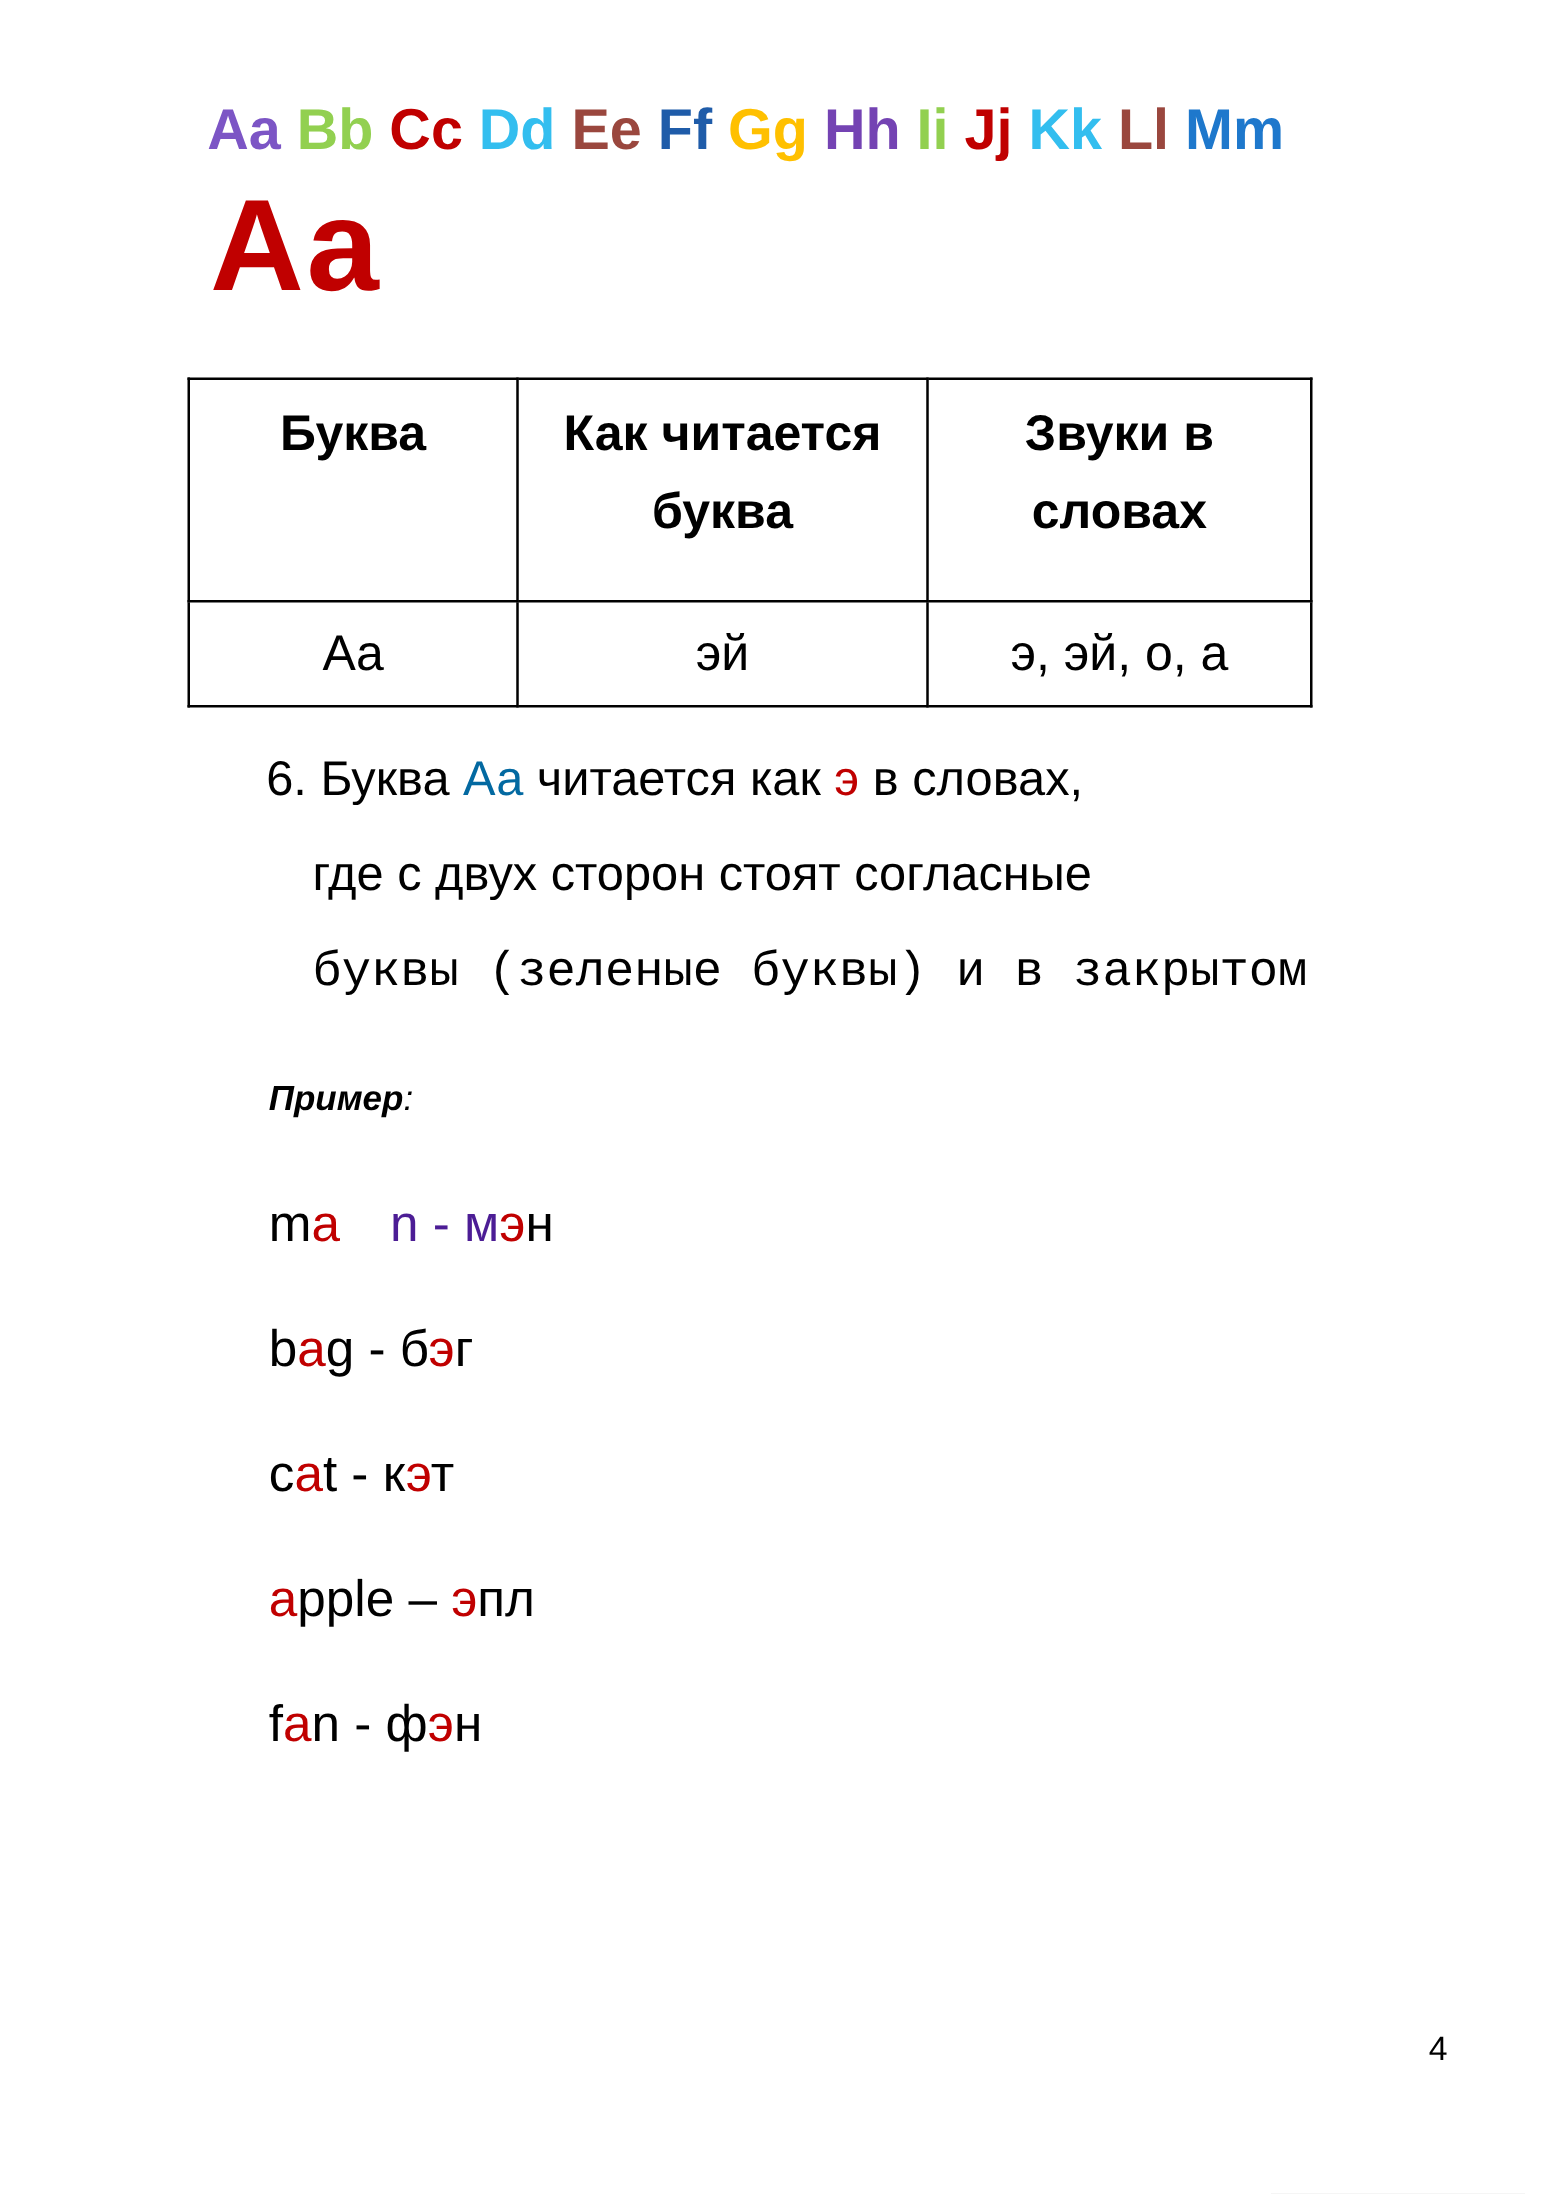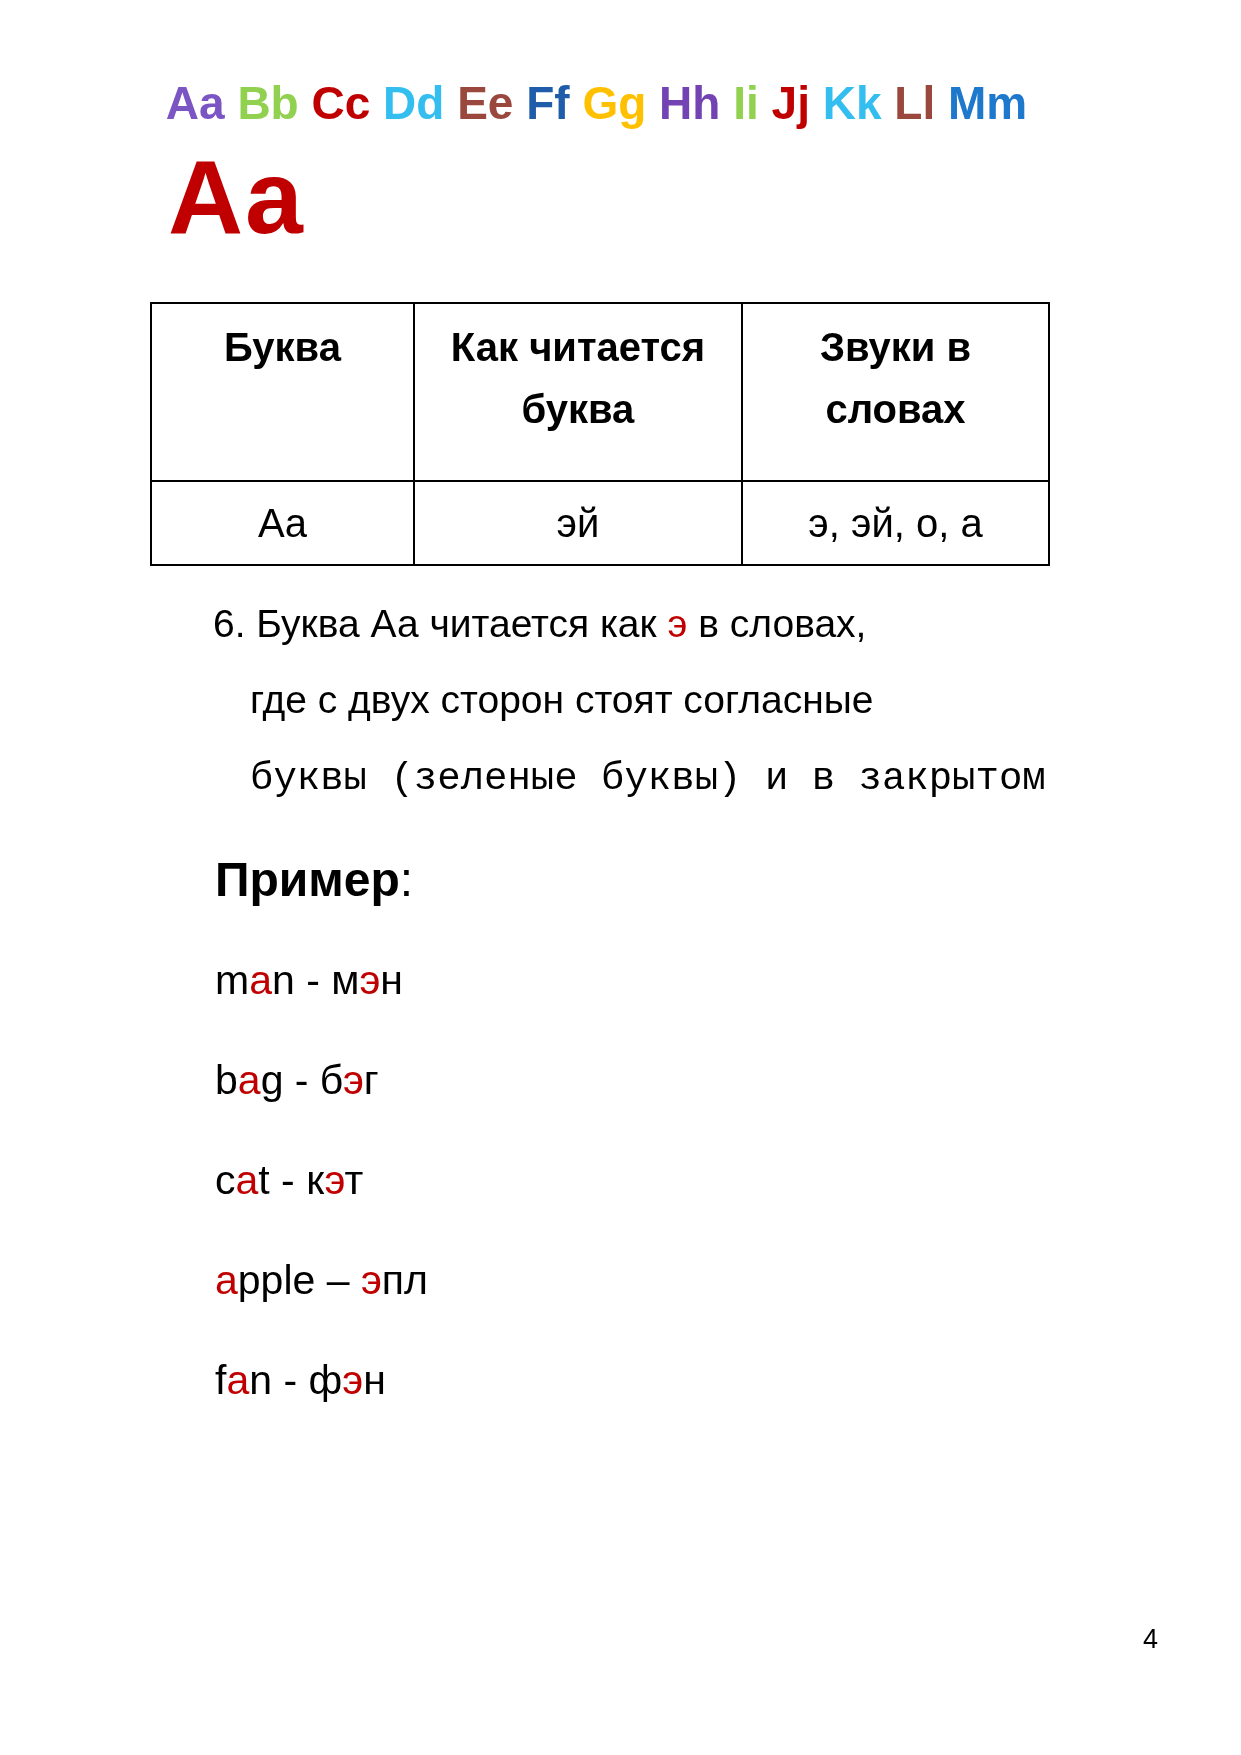--- a/index.html
+++ b/index.html
@@ -56,23 +56,24 @@
   }
   .rule{
     margin-top:20px;
     font-size:39px;
     line-height:76px;
   }
   .rule-line{padding-left:250px;white-space:pre-wrap;}
   .rule-line.first{padding-left:213px;}
   .example-label{
     margin:40px 0 0 215px;
-    font-size:48px;
+    font-size:28px;
     line-height:46px;
     white-space:pre-wrap;
+    font-style:italic;
   }
   .example{
     margin:54px 0 0 215px;
     font-size:41px;
     line-height:46px;
     white-space:pre-wrap;
   }
   .page-number{
     position:absolute;
     top:1624px;
@@ -105,28 +106,28 @@
       </tr>
       <tr>
         <td class="cell">Aa</td>
         <td class="cell">эй</td>
         <td class="cell">э, эй, о, а</td>
       </tr>
     </tbody>
   </table>
 
   <div class="rule">
-    <div class="rule-line first"><span style="color: rgb(0, 0, 0);">6. Буква </span><span style="color: #000000;">Аа</span><span style="color: rgb(0, 0, 0);"> читается как </span><span style="color: rgb(192, 0, 0);">э</span><span style="color: rgb(0, 0, 0);"> в словах,</span></div>
+    <div class="rule-line first"><span style="color: rgb(0, 0, 0);">6. Буква </span><span style="color: #0369a1;">Аа</span><span style="color: rgb(0, 0, 0);"> читается как </span><span style="color: rgb(192, 0, 0);">э</span><span style="color: rgb(0, 0, 0);"> в словах,</span></div>
     <div class="rule-line"><span style="color: rgb(0, 0, 0);">где с двух сторон стоят согласные</span></div>
     <div class="rule-line"><span style="color: rgb(0, 0, 0); font-family: Liberation Mono, monospace;">буквы (зеленые буквы) и в закрытом</span></div>
   </div>
 
   <div class="example-label"><span style="color: rgb(0, 0, 0); font-weight: 700;">Пример</span><span style="color: rgb(0, 0, 0);">:</span></div>
 
-  <div class="example"><span style="color: rgb(0, 0, 0);">m</span><span style="color: rgb(192, 0, 0);">a</span><span style="color: #000000;">n - м</span><span style="color: rgb(192, 0, 0);">э</span><span style="color: rgb(0, 0, 0);">н</span></div>
+  <div class="example"><span style="color: rgb(0, 0, 0);">m</span><span style="color: rgb(192, 0, 0);">a</span><span style="color: #4c1d95; margin-left: 40px;">n - м</span><span style="color: rgb(192, 0, 0);">э</span><span style="color: rgb(0, 0, 0);">н</span></div>
   <div class="example"><span style="color: rgb(0, 0, 0);">b</span><span style="color: rgb(192, 0, 0);">a</span><span style="color: rgb(0, 0, 0);">g - б</span><span style="color: rgb(192, 0, 0);">э</span><span style="color: rgb(0, 0, 0);">г</span></div>
   <div class="example"><span style="color: rgb(0, 0, 0);">c</span><span style="color: rgb(192, 0, 0);">a</span><span style="color: rgb(0, 0, 0);">t - к</span><span style="color: rgb(192, 0, 0);">э</span><span style="color: rgb(0, 0, 0);">т</span></div>
   <div class="example"><span style="color: rgb(192, 0, 0);">a</span><span style="color: rgb(0, 0, 0);">pple – </span><span style="color: rgb(192, 0, 0);">э</span><span style="color: rgb(0, 0, 0);">пл</span></div>
   <div class="example"><span style="color: rgb(0, 0, 0);">f</span><span style="color: rgb(192, 0, 0);">a</span><span style="color: rgb(0, 0, 0);">n - ф</span><span style="color: rgb(192, 0, 0);">э</span><span style="color: rgb(0, 0, 0);">н</span></div>
 
   <div class="page-number">4</div>
 
 </div>
 
 </body></html>

